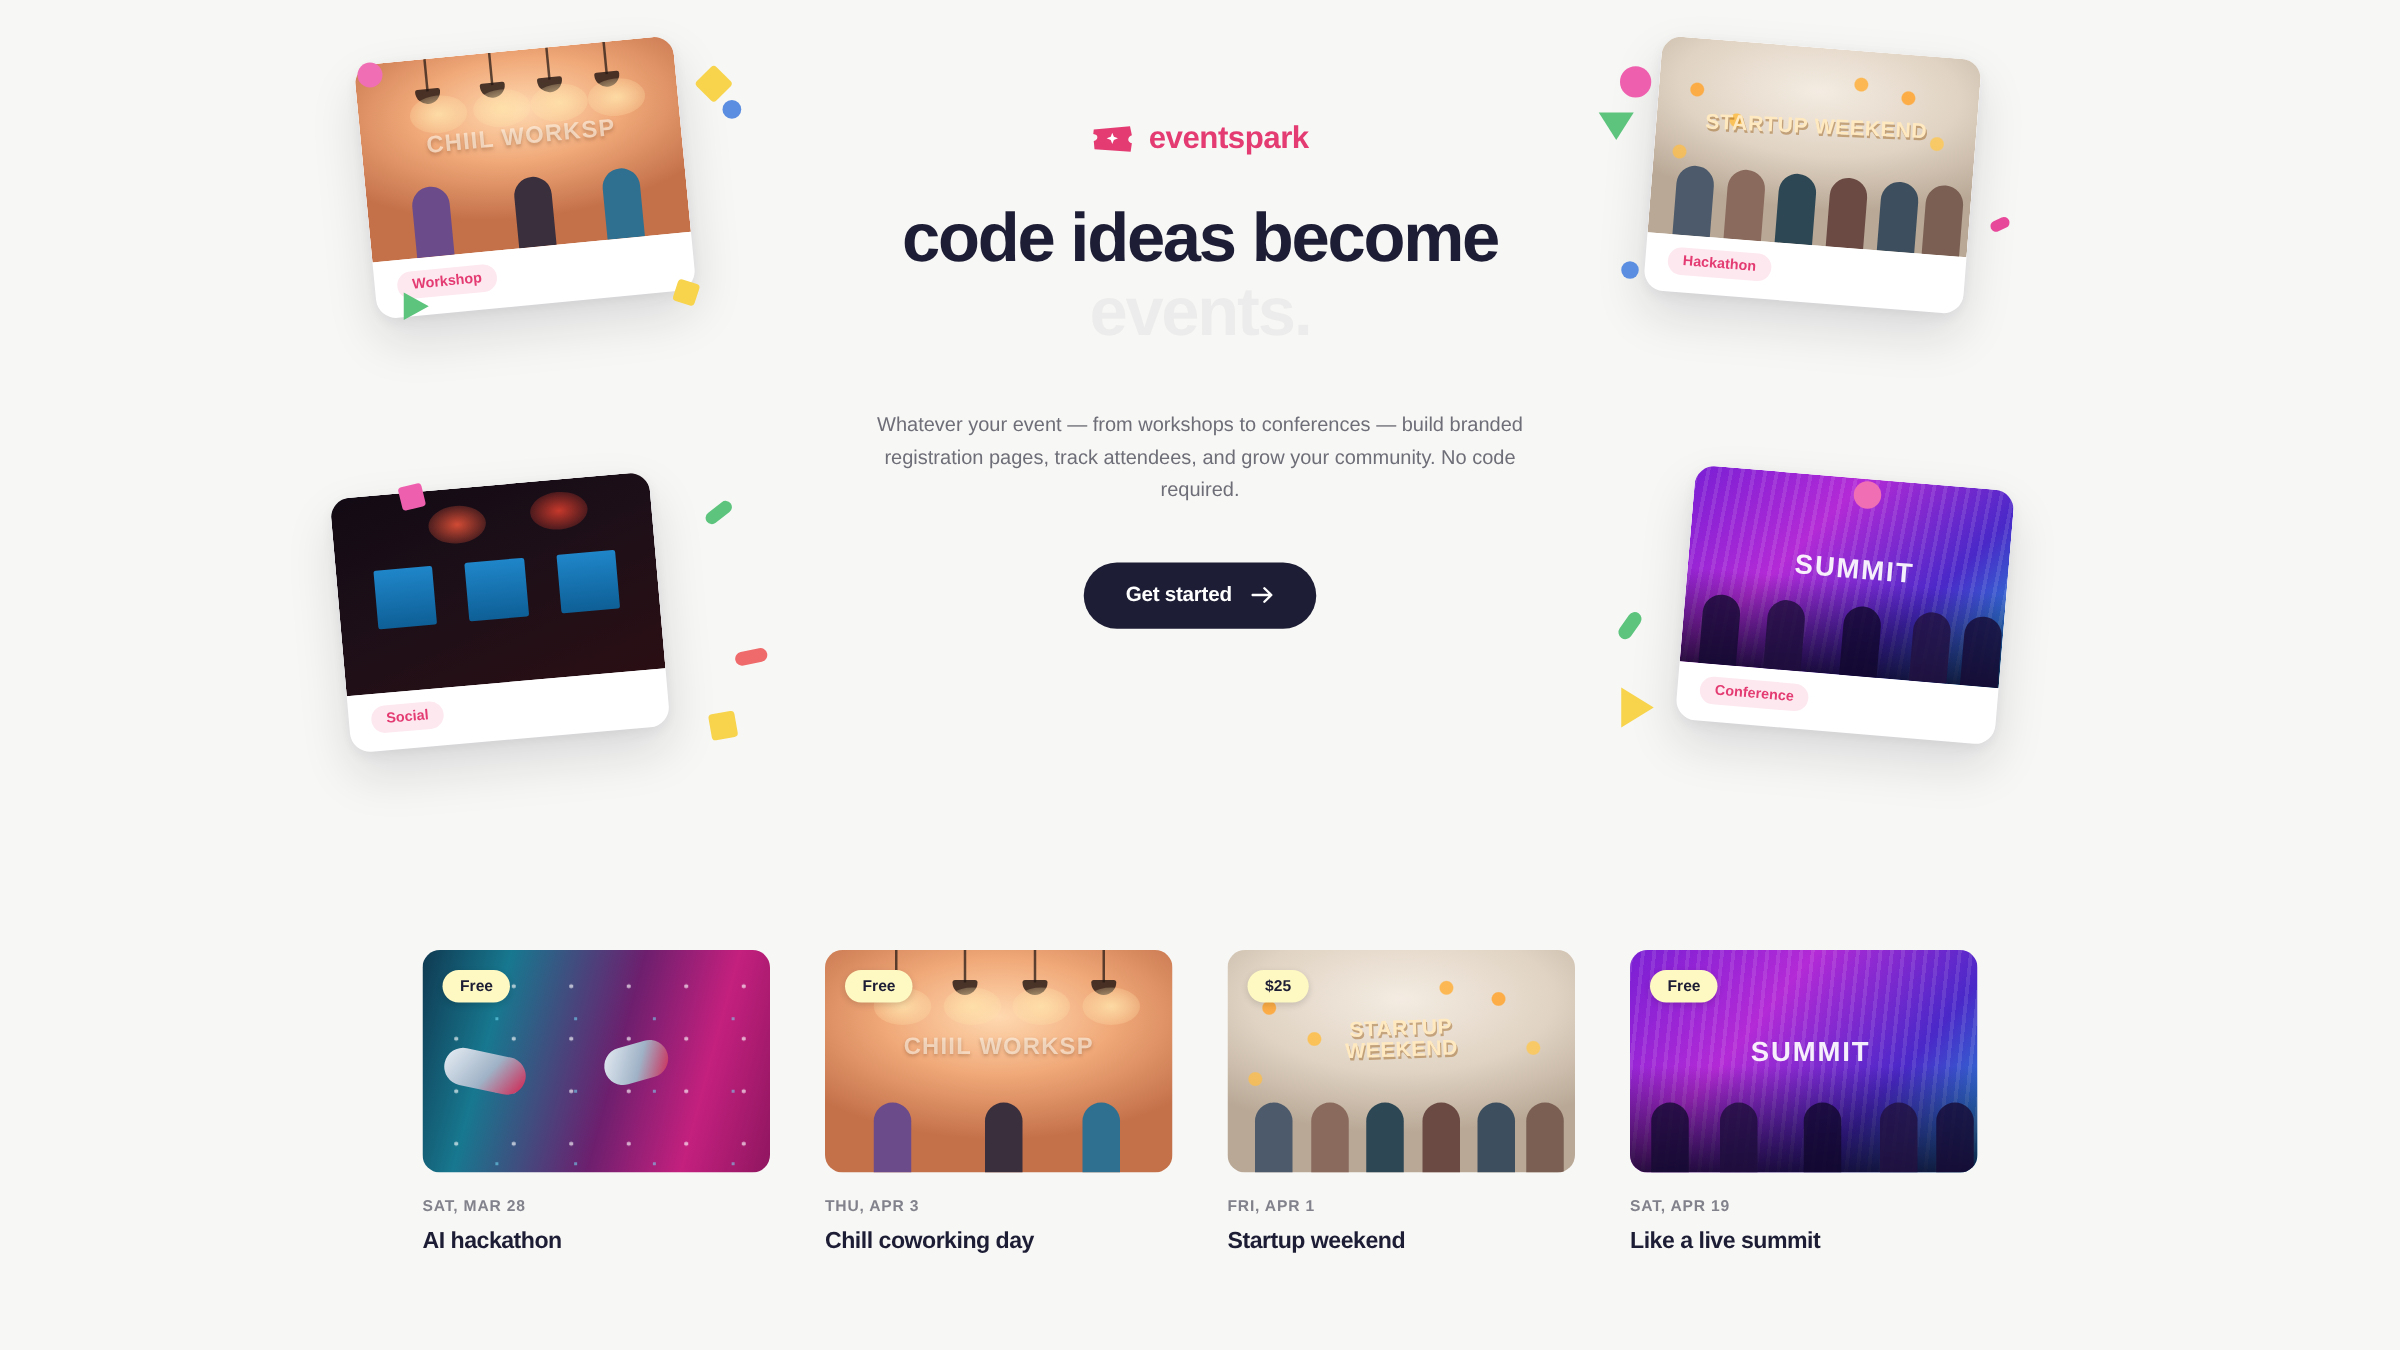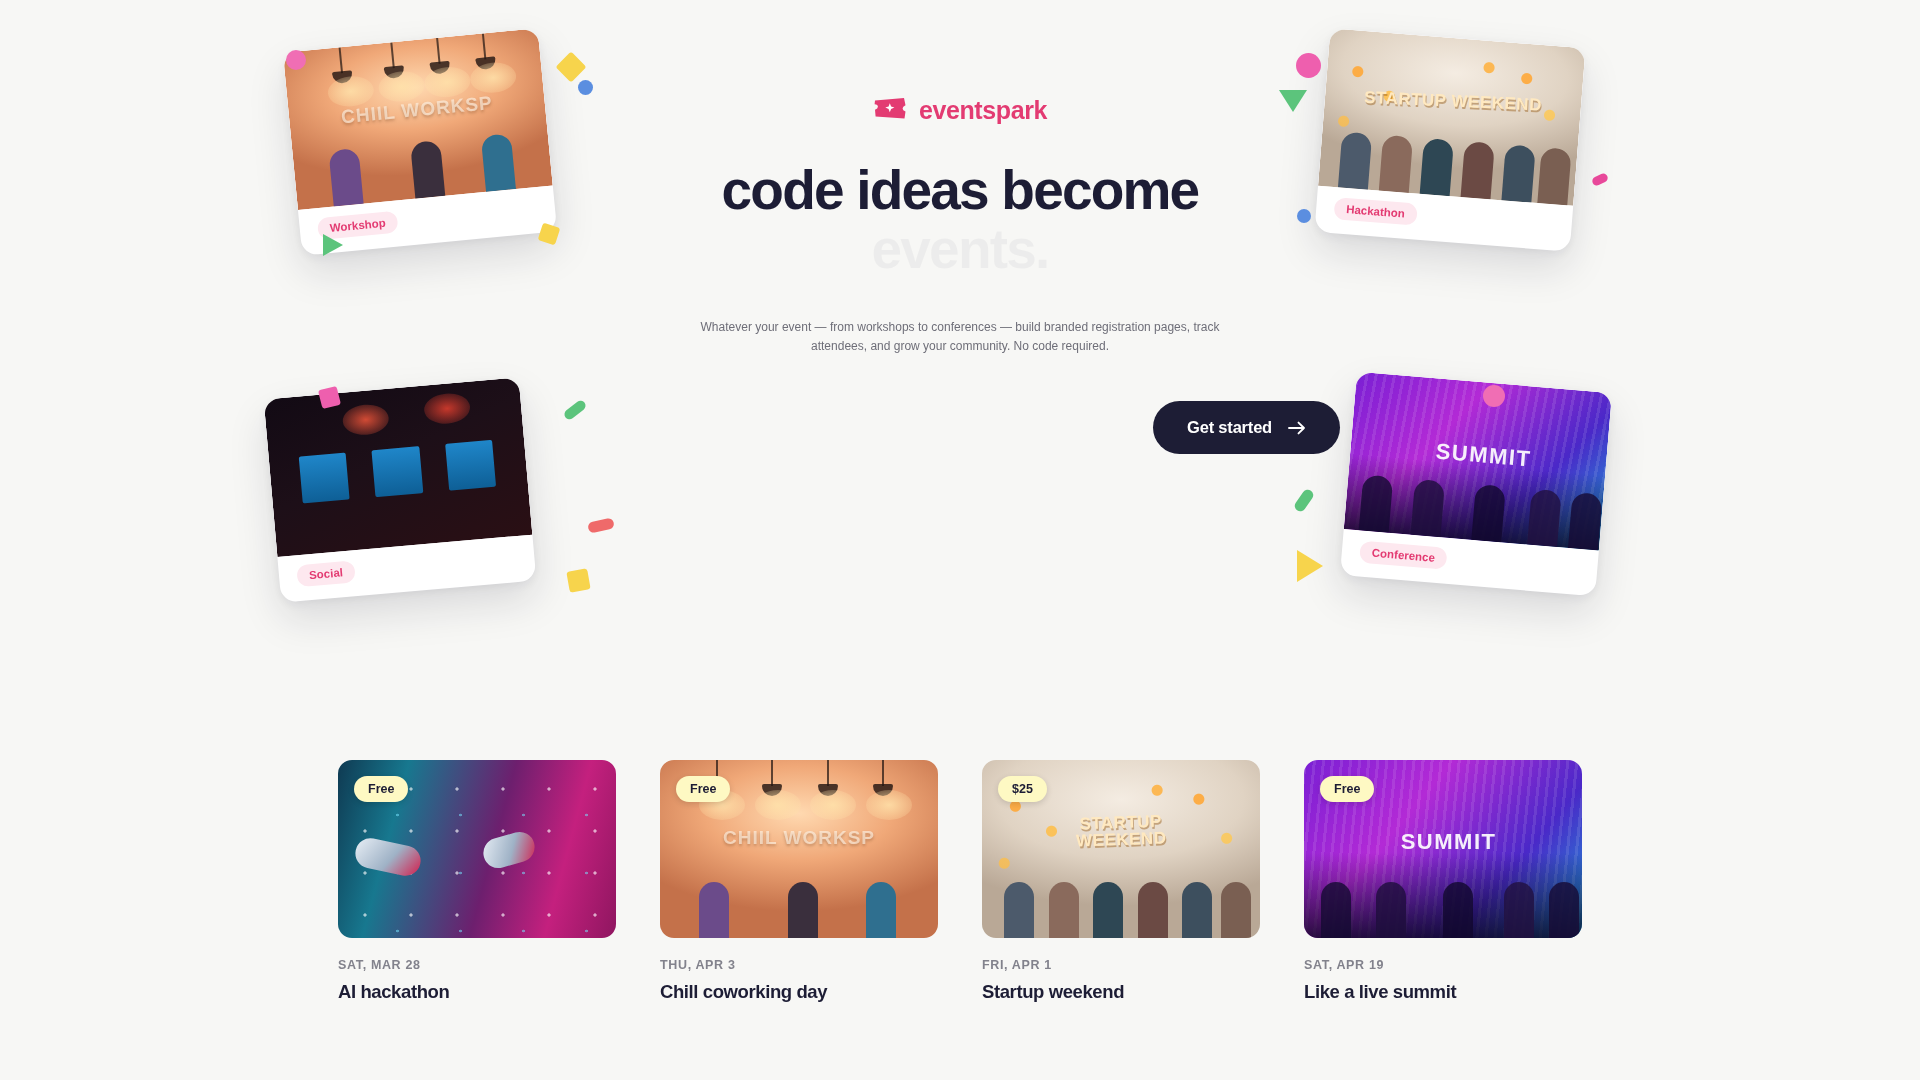--- a/index.html
+++ b/index.html
@@ -13,40 +13,40 @@
   .page { position: relative; width: 1920px; height: 1080px; background: #f7f7f5; }
 
   
   .hero { position: relative; width: 1920px; height: 700px; }
 
   .hero-center {
     position: absolute; left: 50%; top: 96px;
     transform: translateX(-50%);
     width: 760px; text-align: center; z-index: 5;
   }
-  .brand { display: flex; justify-content: center; gap: 12px; margin-bottom: 36px; }
+  .brand { display: flex; align-items: center; justify-content: center; gap: 12px; margin-bottom: 36px; }
   .ticket-icon { width: 34px; height: 24px; position: relative; display: block; }
   .brand-name {
     font-size: 25px; font-weight: 700; color: #e33b72;
     letter-spacing: -0.4px;
   }
   .headline {
     font-size: 55px; line-height: 1.08; font-weight: 800;
     color: #1d1d35; letter-spacing: -1.8px;
   }
   .headline .line { display: block; }
   .headline .line-fade { color: #1d1d35; opacity: 0.045; }
 
   .subtext {
-    margin-top: 38px;
-    font-size: 12px; line-height: 1.62; color: #6e6e78;
+    margin-top: 48px;
+    font-size: 16px; line-height: 1.62; color: #6e6e78;
     max-width: 520px; margin-left: auto; margin-right: auto;
   }
 
-  .cta-wrap { margin-top: 44px; display: flex; justify-content: flex-end; }
+  .cta-wrap { margin-top: 44px; display: flex; justify-content: center; }
   .cta {
     display: inline-flex; align-items: center; gap: 16px;
     background: #1d1d35; color: #fff;
     border: none; border-radius: 999px;
     padding: 17px 34px; font-size: 16.5px; font-weight: 700;
     font-family: "Liberation Sans", sans-serif;
     cursor: pointer; letter-spacing: -0.2px;
   }
   .cta-arrow { width: 18px; height: 14px; display: block; }
 

